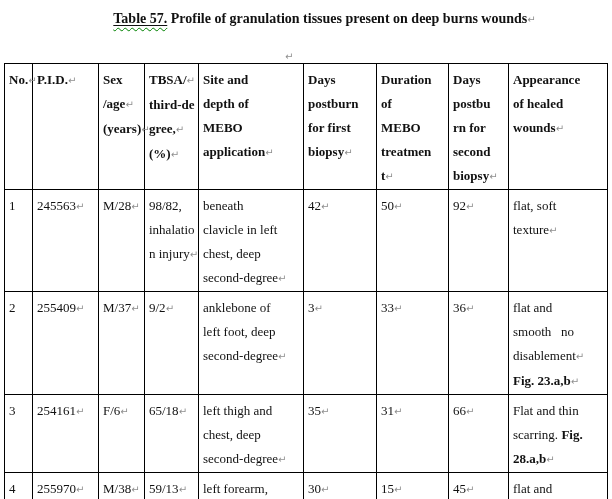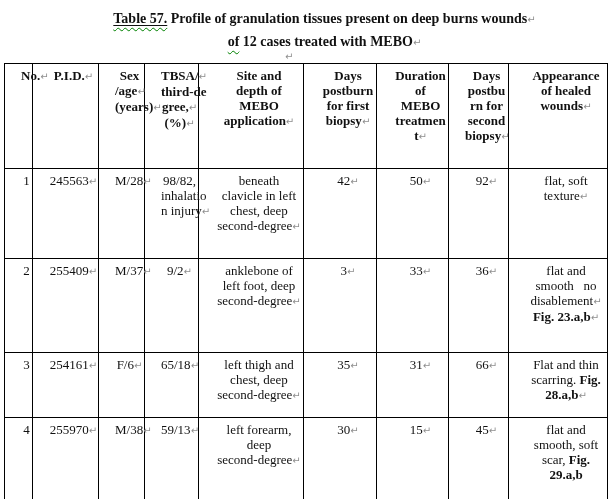--- a/index.html
+++ b/index.html
@@ -16,22 +16,22 @@
     text-decoration:underline;text-decoration-style:wavy;
     text-decoration-color:#008000;text-decoration-thickness:1px;
     text-underline-offset:4px;text-decoration-skip-ink:none;margin-left:37px;
   }
   .u-solid .sq{text-underline-offset:4px;}
   table.grid{
     position:absolute;left:4px;top:63px;width:603px;
     border-collapse:collapse;table-layout:fixed;
   }
   table.grid td{
-    border:1.5px solid #000000;vertical-align:top;text-align:center;
-    font-size:13px;line-height:15px;padding:4px 0 0 16px;white-space:nowrap;
+    border:1.5px solid #000000;vertical-align:top;
+    font-size:13px;line-height:24px;padding:4px 0 0 4px;white-space:nowrap;
     overflow:visible;
   }
   tr.hdr td{font-weight:bold;}
   tr.h-hdr{height:105px;}
   tr.h-r1{height:90px;}
   tr.h-r2{height:94px;}
   tr.h-r3{height:65px;}
   tr.h-r4{height:90px;}
   .pmark{
     color:#8f8f8f;font-size:10px;font-weight:normal;
@@ -41,21 +41,20 @@
     position:absolute;left:285px;top:51px;color:#8f8f8f;font-size:10px;
     font-family:"DejaVu Sans",sans-serif;
   }
   b{font-weight:bold;}
 </style>
 </head>
 <body>
 
 <div class="title">
   <div><span class="u-solid"><span class="sq">Table 57.</span></span><span> Profile of granulation tissues present on deep burns wounds<span class="pmark">↵</span></span></div>
-  <div><span class="sq">of</span><span> 12 cases treated with MEBO<span class="pmark">↵</span></span></div>
 </div>
 
 <span class="stray-mark">↵</span>
 
 <table class="grid">
   <colgroup>
     <col style="width:28px">
       <col style="width:66px">
       <col style="width:46px">
     <col style="width:54px">

